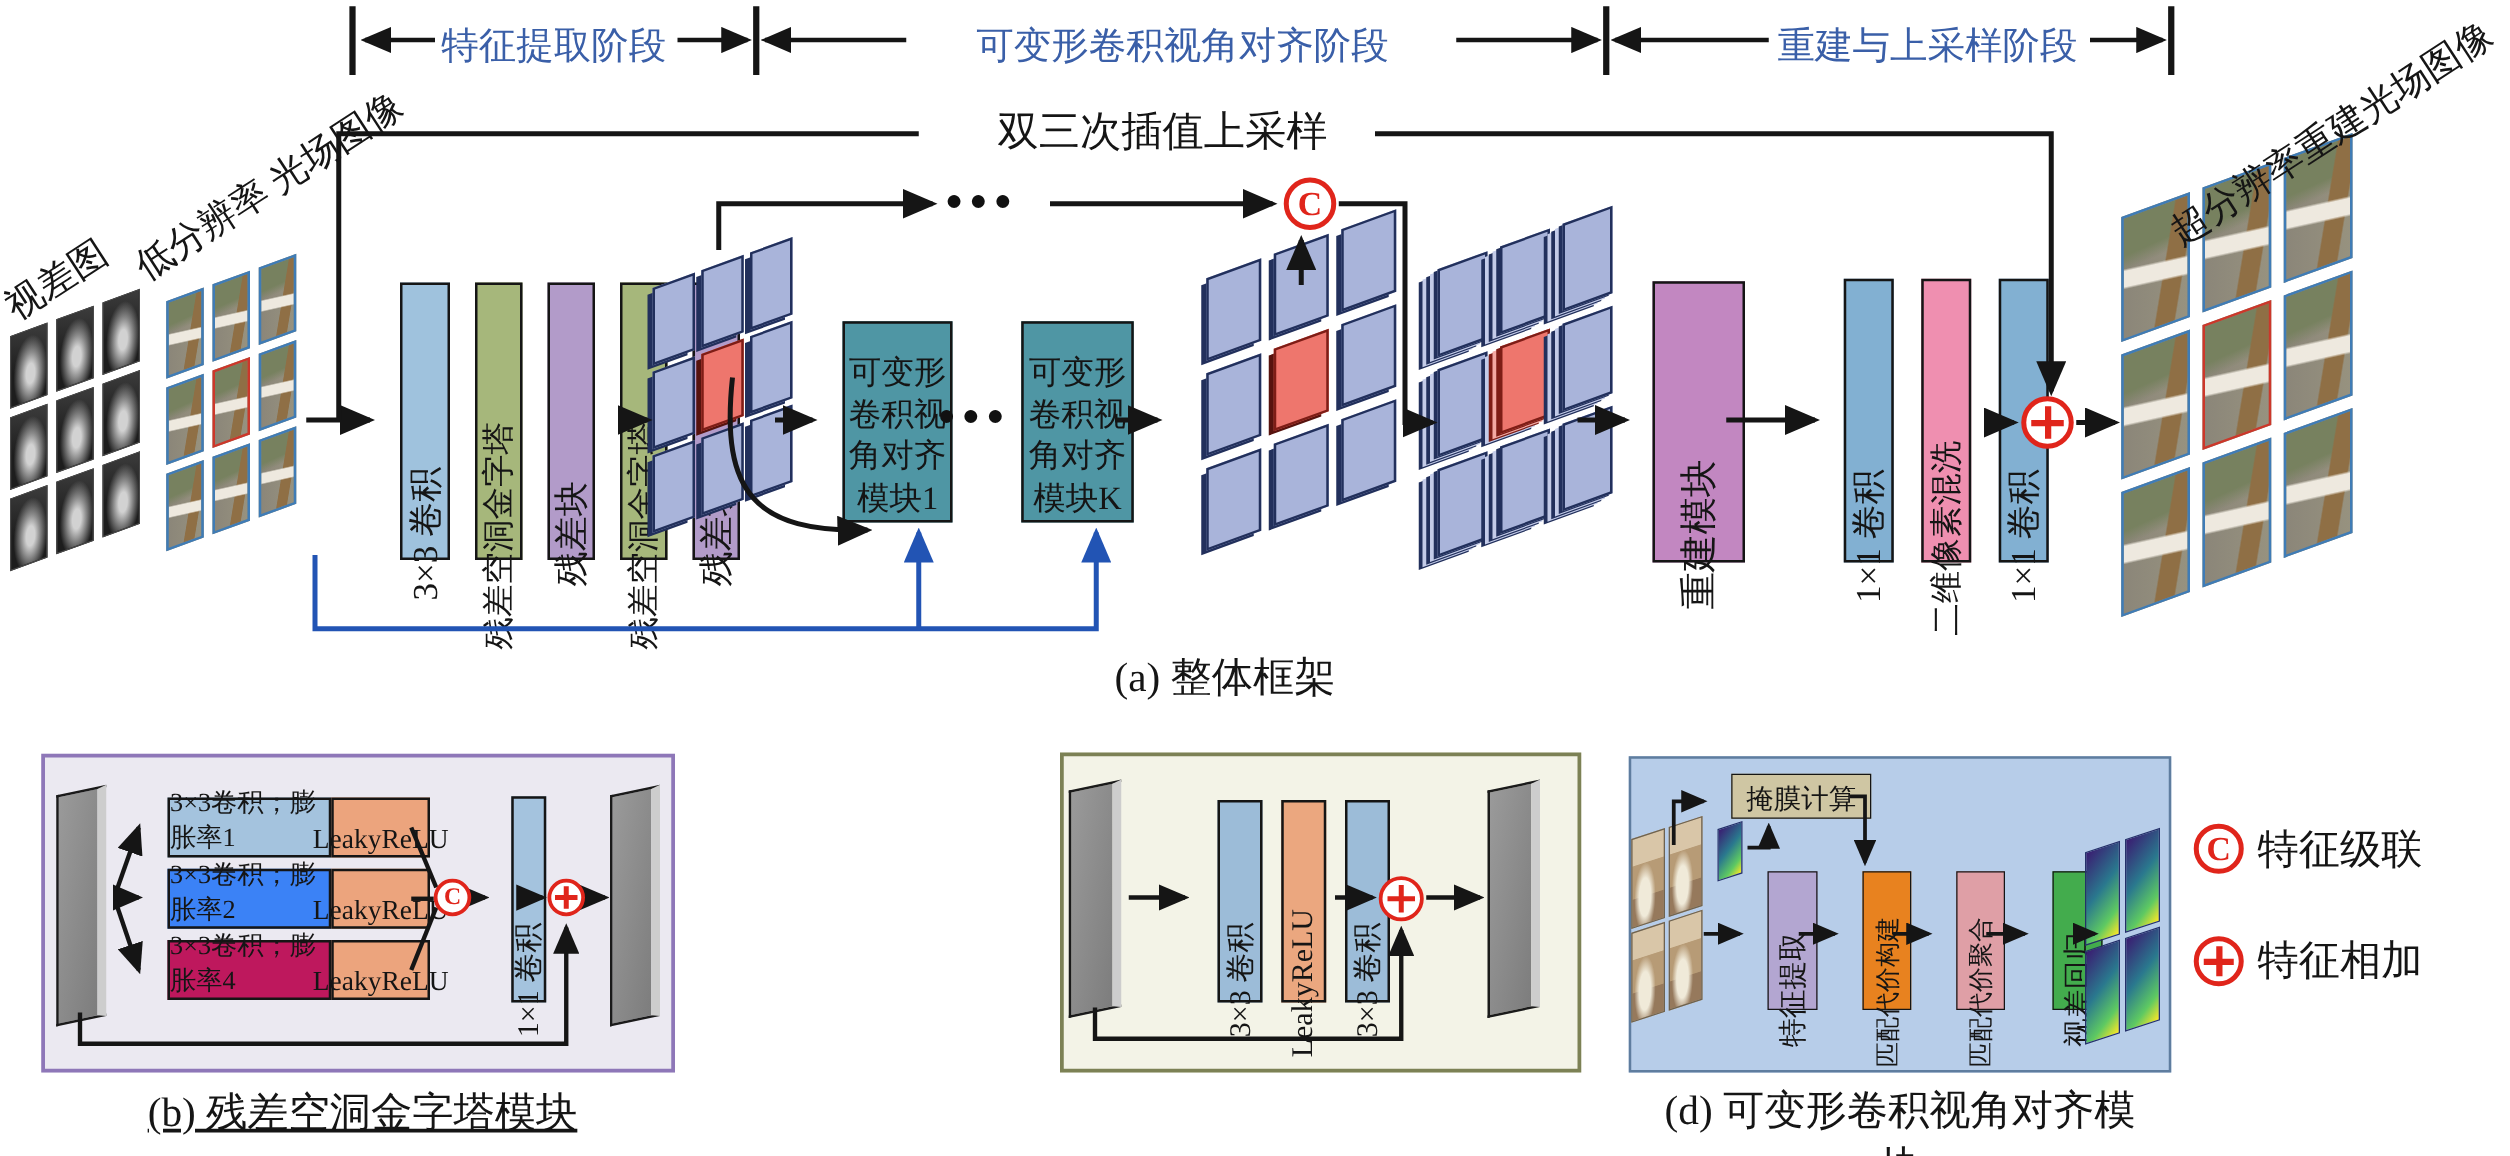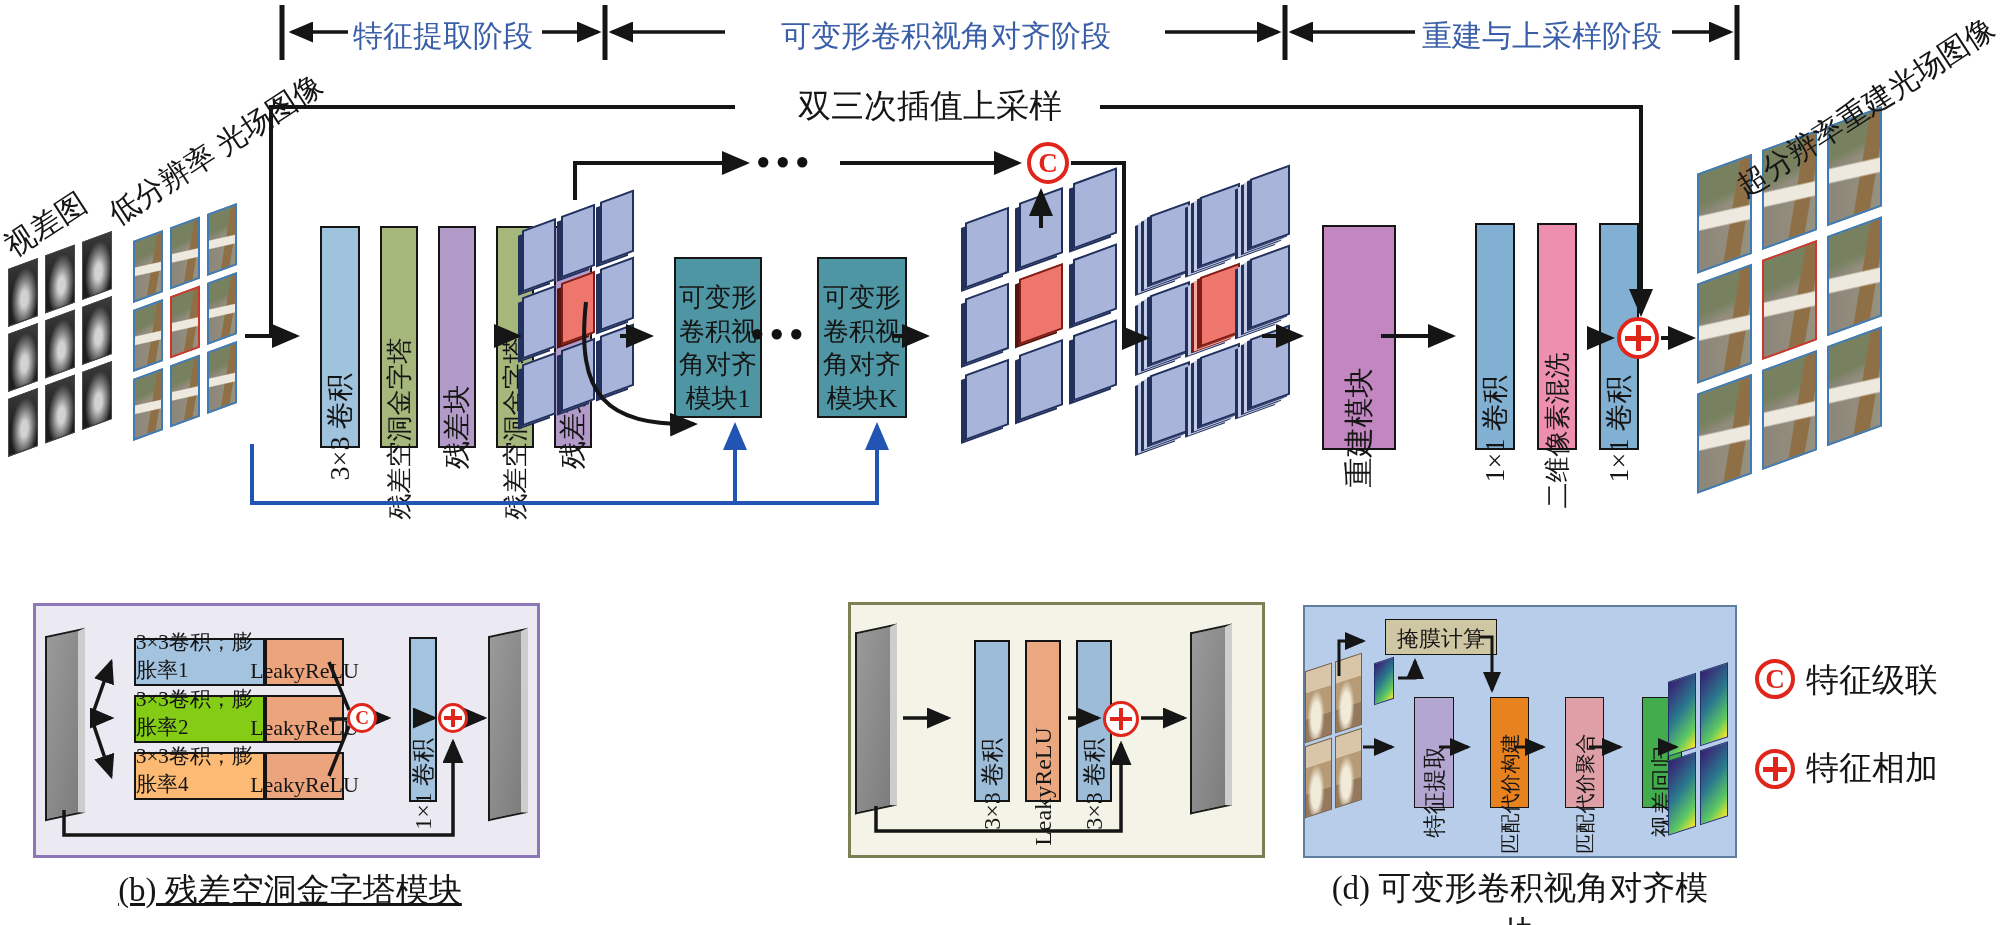--- a/index.html
+++ b/index.html
@@ -191,35 +191,36 @@
     <div class="tile lf-thumb"></div>
     <div class="tile lf-thumb"></div>
     <div class="tile lf-thumb"></div>
     <div class="tile lf-thumb red"></div>
     <div class="tile lf-thumb"></div>
     <div class="tile lf-thumb"></div>
     <div class="tile lf-thumb"></div>
     <div class="tile lf-thumb"></div>
   </div>
 
+  <div class="abs cap" style="left:850px;top:520px;width:260px;">(a) 整体框架</div>
 
   <div class="slab" style="left:45px;top:632px;width:40px;height:185px;"></div>
   <div class="box" style="left:117px;top:638px;width:131px;height:48px;background:#a4c3de;">
     <span style="font-size:21px;">3×3卷积；膨胀率1</span>
     </div>
   <div class="box" style="left:248px;top:638px;width:79px;height:48px;background:#eca47d;">
     <span style="font-size:22px;">LeakyReLU</span>
     </div>
-  <div class="box" style="left:117px;top:695px;width:131px;height:48px;background:#84cc16;">
+  <div class="box" style="left:117px;top:695px;width:131px;height:48px;background:#3b82f6;">
     <span style="font-size:21px;">3×3卷积；膨胀率2</span>
     </div>
   <div class="box" style="left:248px;top:695px;width:79px;height:48px;background:#eca47d;">
     <span style="font-size:22px;">LeakyReLU</span>
     </div>
-  <div class="box" style="left:117px;top:752px;width:131px;height:48px;background:#fdba74;">
+  <div class="box" style="left:117px;top:752px;width:131px;height:48px;background:#be185d;">
     <span style="font-size:21px;">3×3卷积；膨胀率4</span>
     </div>
   <div class="box" style="left:248px;top:752px;width:79px;height:48px;background:#eca47d;">
     <span style="font-size:22px;">LeakyReLU</span>
     </div>
   <div class="opc sm" style="left:347px;top:703px;width:30px;height:30px;">
     <span class="cglyph">C</span>
     </div>
   <div class="box" style="left:392px;top:637px;width:28px;height:165px;background:#a4c3de;">
     <span class="vtext" style="font-size:24px;">1×1 卷积</span>

